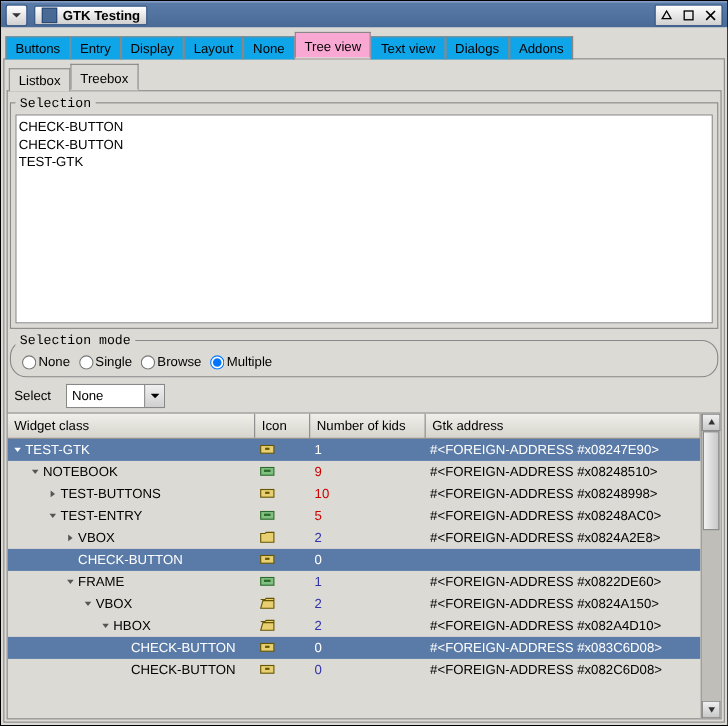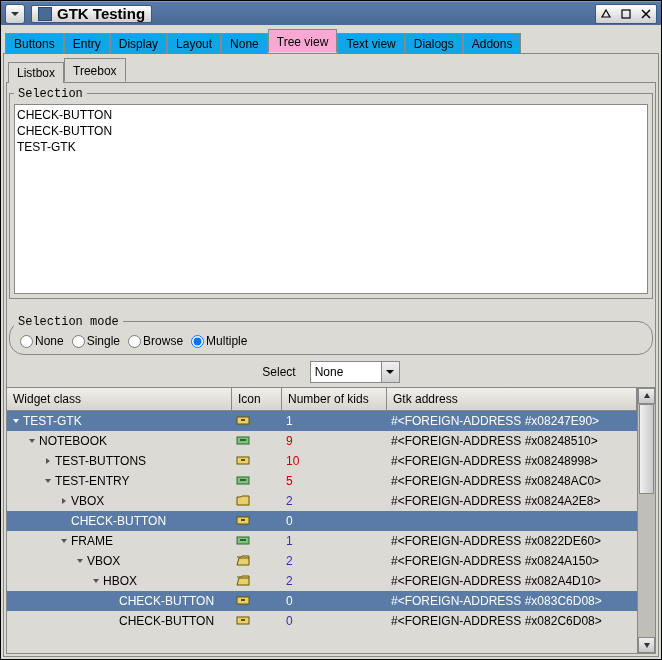--- a/index.html
+++ b/index.html
@@ -2,21 +2,21 @@
 <html><head>
 <meta charset="utf-8">
 <style>
 * { box-sizing: border-box; margin: 0; padding: 0; }
 body { font-family: "Lucida Grande", Arial, sans-serif; font-size: 12px; background: #e0e0e0; width: 662px; height: 660px; overflow: hidden; }
 
 .window { width: 662px; height: 660px; display: flex; flex-direction: column; border: 1px solid #000; }
 .titlebar { background: linear-gradient(to bottom, #5a7ba8, #4a6a96); height: 24px; display: flex; align-items: center; padding: 0 4px; color: #fff; font-weight: bold; border-top: 1px solid #7a9ac8; }
 .tb-left { width: 20px; height: 20px; display:flex; align-items:center; justify-content:center; background: linear-gradient(to bottom,#fff,#d0d0d0); border-radius:3px; margin-right:6px; cursor:pointer; border:1px solid #3a5a86; }
 .tb-left svg { width:10px; height:10px; }
-.tb-iconbox { background: linear-gradient(to bottom,#fff,#d0d0d0); border:1px solid #3a5a86; height:18px; border-radius:2px; display:flex; align-items:center; padding:0 6px; font-size:15px; color:#000; font-weight:bold; }
+.tb-iconbox { background: linear-gradient(to bottom,#fff,#d0d0d0); border:1px solid #3a5a86; height:18px; border-radius:2px; display:flex; align-items:center; padding:0 6px; font-size:12px; color:#000; font-weight:bold; }
 .tb-iconbox .appicon { width:14px; height:14px; background:#4a6a96; margin-right:5px; border:1px solid #2a4a76; }
 .tb-spacer { flex:1; }
 .tb-right { display:flex; gap:2px; background: linear-gradient(to bottom,#fff,#d0d0d0); border:1px solid #3a5a86; border-radius:2px; padding:1px; }
 .tb-btn { width:18px; height:16px; display:flex; align-items:center; justify-content:center; cursor:pointer; }
 .tb-btn svg { width:12px; height:12px; }
 
 .client { flex:1; display:flex; flex-direction:column; background:#dcdad5; border:2px solid #dcdad5; border-top:none; }
 
 
 .tabbar { display:flex; align-items:flex-end; padding-top:4px; padding-left:2px; }
@@ -32,21 +32,21 @@
 
 .frame { margin:2px; border:1px solid #888; }
 .frame-label { font-size:12px; padding:2px 4px; background:#dcdad5; position:relative; top:-9px; left:4px; display:inline-block;font-family:Liberation Mono, monospace; }
 .frame-inner { padding:0 4px 4px 4px; margin-top:-8px; }
 .selection-list { background:#fff; border:1px solid #888; height:190px; padding:2px; font-size:12px; }
 .selection-list div { padding:1px 0; }
 
 .radio-row { padding:2px 6px; display:flex; gap:4px; align-items:center; font-size:12px; }
 .radio-row label { display:flex; align-items:center; gap:2px; margin-right:4px; }
 
-.select-row { padding:4px 6px; display:flex; gap:14px; align-items:center; font-size:12px;justify-content:center; }
+.select-row { padding:4px 6px; display:flex; gap:14px; align-items:center; font-size:12px; }
 .combo { display:flex; border:1px solid #888; background:#fff; height:22px; }
 .combo input { border:none; width:70px; padding:0 4px; font-size:12px; outline:none; }
 .combo .dd { width:18px; border-left:1px solid #888; background:linear-gradient(to bottom,#f0f0f0,#d0d0d0); display:flex; align-items:center; justify-content:center; cursor:pointer; }
 .combo .dd svg { width:8px; height:8px; }
 
 
 .tree-area { flex:1; display:flex; border-top:1px solid #888; }
 .tree-scroll { flex:1; overflow:hidden; display:flex; flex-direction:column; }
 .tree-header { display:flex; background:linear-gradient(to bottom,#f0efe9,#d6d4cd); border-bottom:1px solid #888; }
 .th { padding:4px 6px; border-right:1px solid #888; font-size:12px; cursor:pointer; }
@@ -132,21 +132,21 @@
           <span class="frame-label">Selection</span>
           <div class="frame-inner">
             <div class="selection-list" id="selection-list">
                 <div>CHECK-BUTTON</div>
                 <div>CHECK-BUTTON</div>
                 <div>TEST-GTK</div>
               </div>
           </div>
         </div>
 
-        <div class="frame" style="margin-top:20px;border-radius:15px;">
+        <div class="frame" style="margin-top:8px;border-radius:15px;">
           <span class="frame-label">Selection mode</span>
           <div class="frame-inner">
             <div class="radio-row" id="radio-row">
                 <label>
                   <input type="radio" name="selmode" style="">
                   <span>None</span>
                 </label>
                 <label>
                   <input type="radio" name="selmode" style="">
                   <span>Single</span>

